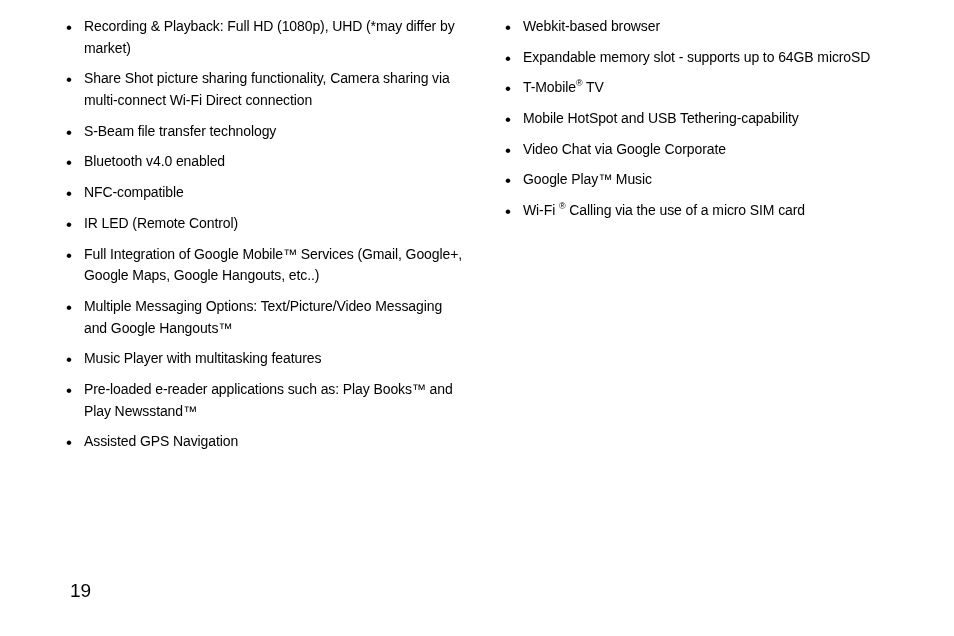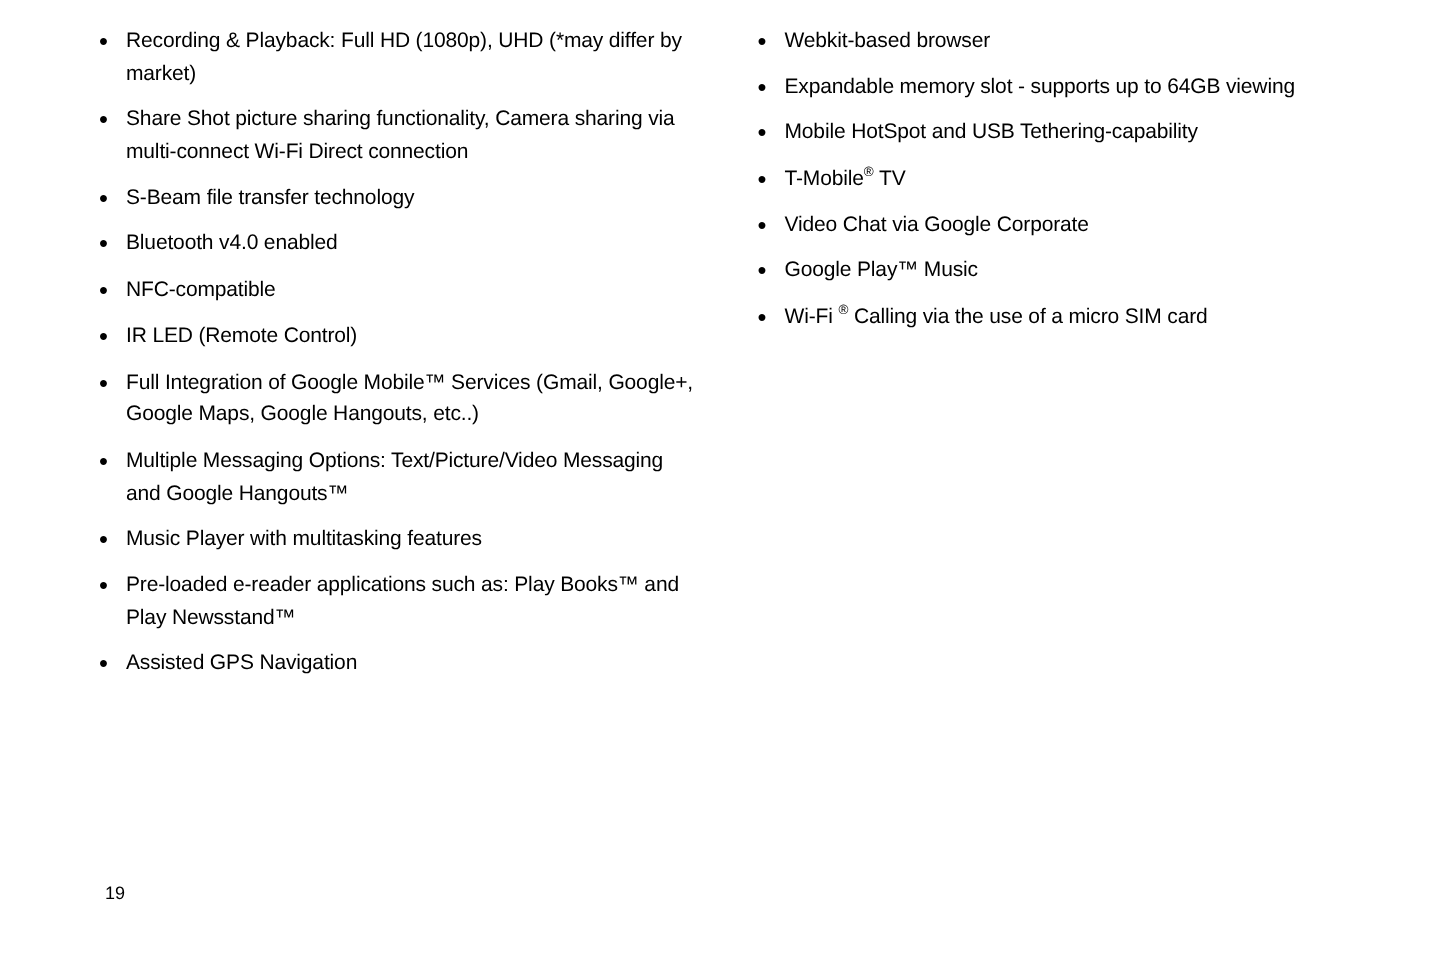--- a/index.html
+++ b/index.html
@@ -44,21 +44,21 @@
     }
     .sup {
       font-size: 9px;
       vertical-align: super;
       line-height: 0;
     }
     .page-number {
       position: absolute;
       bottom: 34px;
       left: 70px;
-      font-size: 12px;
+      font-size: 19px;
       text-align: right;
     }
   </style>
 </head>
 <body>
 
 <div class="columns">
   <div class="col">
     <ul class="feature-list">
         <li>Recording &amp; Playback: Full HD (1080p), UHD (*may differ by market)</li>
@@ -70,23 +70,23 @@
         <li>Full Integration of Google Mobile™ Services (Gmail, Google+, Google Maps, Google Hangouts, etc..)</li>
         <li>Multiple Messaging Options: Text/Picture/Video Messaging and Google Hangouts™</li>
         <li>Music Player with multitasking features</li>
         <li>Pre-loaded e-reader applications such as: Play Books™  and Play Newsstand™</li>
         <li>Assisted GPS Navigation</li>
       </ul>
   </div>
   <div class="col">
     <ul class="feature-list">
         <li>Webkit-based browser</li>
-        <li>Expandable memory slot - supports up to 64GB viewing</li>
+        <li>Expandable memory slot - supports up to 64GB microSD</li>
+        <li>T-Mobile<span class="sup">®</span> TV</li>
         <li>Mobile HotSpot and USB Tethering-capability</li>
-        <li>T-Mobile<span class="sup">®</span> TV</li>
         <li>Video Chat via Google Corporate</li>
         <li>Google Play™ Music</li>
         <li>Wi-Fi <span class="sup">®</span> Calling via the use of a micro SIM card</li>
       </ul>
   </div>
 </div>
 
 <div class="page-number">19</div>
 
 </body></html>

